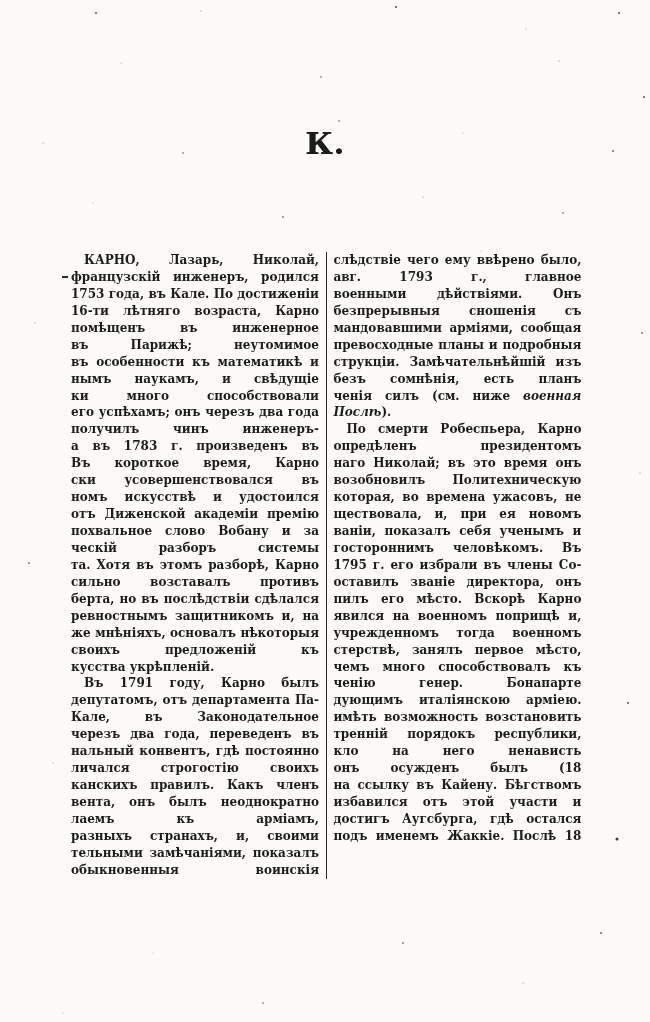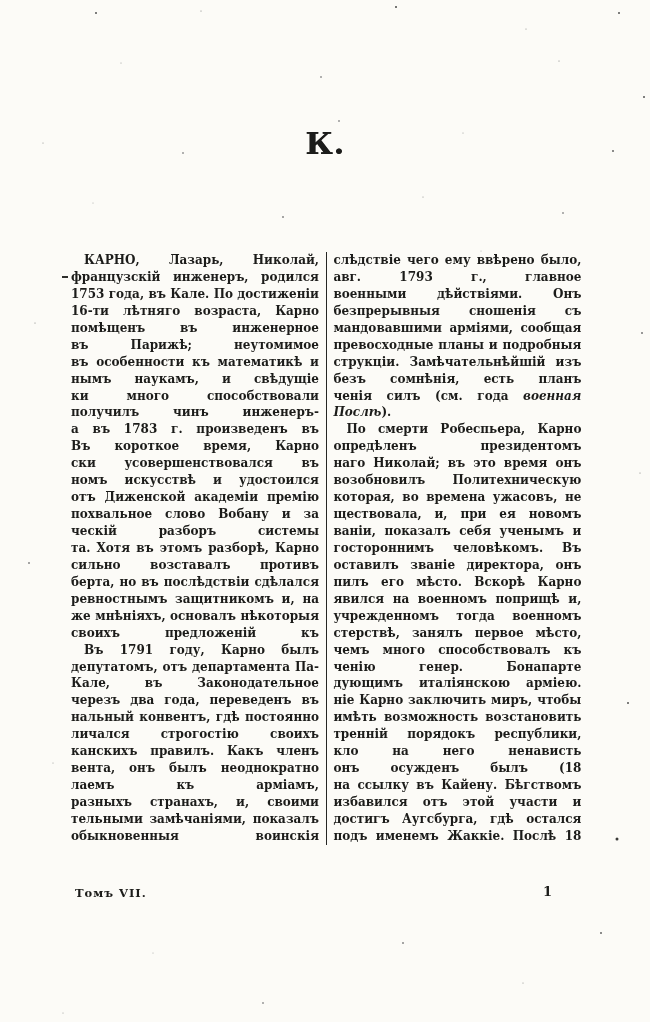--- a/index.html
+++ b/index.html
@@ -120,34 +120,36 @@
     <div class="column">
         <div class="line indent"><span>КАРНО, Лазарь, Николай, знаменитый</span></div>
         <div class="line"><span>французскій инженеръ, родился 13 мая</span></div>
         <div class="line"><span>1753 года, въ Кале. По достиженіи</span></div>
         <div class="line"><span>16-ти лѣтняго возраста, Карно былъ</span></div>
         <div class="line"><span>помѣщенъ въ инженерное училище</span></div>
         <div class="line"><span>въ Парижѣ; неутомимое прилежаніе,</span></div>
         <div class="line"><span>въ особенности къ математикѣ и воен-</span></div>
         <div class="line"><span>нымъ наукамъ, и свѣдущіе наставни-</span></div>
         <div class="line"><span>ки много способствовали быстрымъ</span></div>
+        <div class="line"><span>его успѣхамъ; онъ черезъ два года</span></div>
         <div class="line"><span>получилъ чинъ инженеръ-поручика,</span></div>
         <div class="line"><span>а въ 1783 г. произведенъ въ капитаны.</span></div>
         <div class="line"><span>Въ короткое время, Карно практиче-</span></div>
         <div class="line"><span>ски усовершенствовался въ инженер-</span></div>
         <div class="line"><span>номъ искусствѣ и удостоился получить</span></div>
         <div class="line"><span>отъ Диженской академіи премію за</span></div>
         <div class="line"><span>похвальное слово Вобану и за крити-</span></div>
         <div class="line"><span>ческій разборъ системы Монталамбер-</span></div>
         <div class="line"><span>та. Хотя въ этомъ разборѣ, Карно и</span></div>
         <div class="line"><span>сильно возставалъ противъ Монталам-</span></div>
         <div class="line"><span>берта, но въ послѣдствіи сдѣлался его</span></div>
         <div class="line"><span>ревностнымъ защитникомъ и, на его</span></div>
         <div class="line"><span>же мнѣніяхъ, основалъ нѣкоторыя изъ</span></div>
         <div class="line"><span>своихъ предложеній къ улучшенію ис-</span></div>
+        <div class="line end"><span>кусства укрѣпленій.</span></div>
         <div class="line indent"><span>Въ 1791 году, Карно былъ избранъ</span></div>
         <div class="line"><span>депутатомъ, отъ департамента Па-де-</span></div>
         <div class="line"><span>Кале, въ Законодательное собраніе; а</span></div>
         <div class="line"><span>черезъ два года, переведенъ въ Націо-</span></div>
         <div class="line"><span>нальный конвентъ, гдѣ постоянно от-</span></div>
         <div class="line"><span>личался строгостію своихъ республи-</span></div>
         <div class="line"><span>канскихъ правилъ. Какъ членъ Кон-</span></div>
         <div class="line"><span>вента, онъ былъ неоднократно посы-</span></div>
         <div class="line"><span>лаемъ къ арміамъ, дѣйствовавшимъ въ</span></div>
         <div class="line"><span>разныхъ странахъ, и, своими основа-</span></div>
@@ -157,47 +159,43 @@
     <div class="divider"></div>
     <div class="column">
         <div class="line"><span>слѣдствіе чего ему ввѣрено было, съ 14</span></div>
         <div class="line"><span>авг. 1793 г., главное распоряженіе</span></div>
         <div class="line"><span>военными дѣйствіями. Онъ вошелъ въ</span></div>
         <div class="line"><span>безпрерывныя сношенія съ главноко-</span></div>
         <div class="line"><span>мандовавшими арміями, сообщая имъ</span></div>
         <div class="line"><span>превосходные планы и подробныя ин-</span></div>
         <div class="line"><span>струкціи. Замѣчательнѣйшій изъ нихъ,</span></div>
         <div class="line"><span>безъ сомнѣнія, есть планъ сосредото-</span></div>
-        <div class="line"><span>ченія силъ (см. года </span><span class="it">военная система</span></div>
+        <div class="line"><span>ченія силъ (см. ниже </span><span class="it">военная система</span></div>
         <div class="line end"><span class="it">Послѣ</span><span>).</span></div>
         <div class="line indent"><span>По смерти Робеспьера, Карно былъ</span></div>
         <div class="line"><span>опредѣленъ президентомъ національ-</span></div>
         <div class="line"><span>наго Николай; въ это время онъ</span></div>
         <div class="line"><span>возобновилъ Политехническую школу,</span></div>
         <div class="line"><span>которая, во времена ужасовъ, не су-</span></div>
         <div class="line"><span>ществовала, и, при ея новомъ образо-</span></div>
         <div class="line"><span>ваніи, показалъ себя ученымъ и мно-</span></div>
         <div class="line"><span>гостороннимъ человѣкомъ. Въ ноябрѣ</span></div>
+        <div class="line"><span>1795 г. его избрали въ члены Со-</span></div>
         <div class="line"><span>оставилъ званіе директора, онъ засту-</span></div>
         <div class="line"><span>пилъ его мѣсто. Вскорѣ Карно опять</span></div>
         <div class="line"><span>явился на военномъ поприщѣ и, въ</span></div>
         <div class="line"><span>учрежденномъ тогда военномъ мини-</span></div>
         <div class="line"><span>стерствѣ, занялъ первое мѣсто, при</span></div>
         <div class="line"><span>чемъ много способствовалъ къ назна-</span></div>
         <div class="line"><span>ченію генер. Бонапарте главнокоман-</span></div>
         <div class="line"><span>дующимъ италіянскою арміею. Жела-</span></div>
-        <div class="line"><span>ніе Карно заключить миръ, чтобы</span></div>
         <div class="line"><span>имѣть возможность возстановить вну-</span></div>
         <div class="line"><span>тренній порядокъ республики, навле-</span></div>
         <div class="line"><span>кло на него ненависть директоровъ и</span></div>
         <div class="line"><span>онъ осужденъ былъ (18 фруктидора)</span></div>
         <div class="line"><span>на ссылку въ Кайену. Бѣгствомъ онъ</span></div>
         <div class="line"><span>избавился отъ этой участи и счастливо</span></div>
         <div class="line"><span>достигъ Аугсбурга, гдѣ остался жить</span></div>
         <div class="line"><span>подъ именемъ Жаккіе. Послѣ 18 брю-</span></div>
       </div>
   </div>
 
-  <div class="footer">
-    <span class="volume">Томъ VII.</span>
-    <span class="pagenum">1</span>
-  </div>
 </div>
 
 </body></html>

